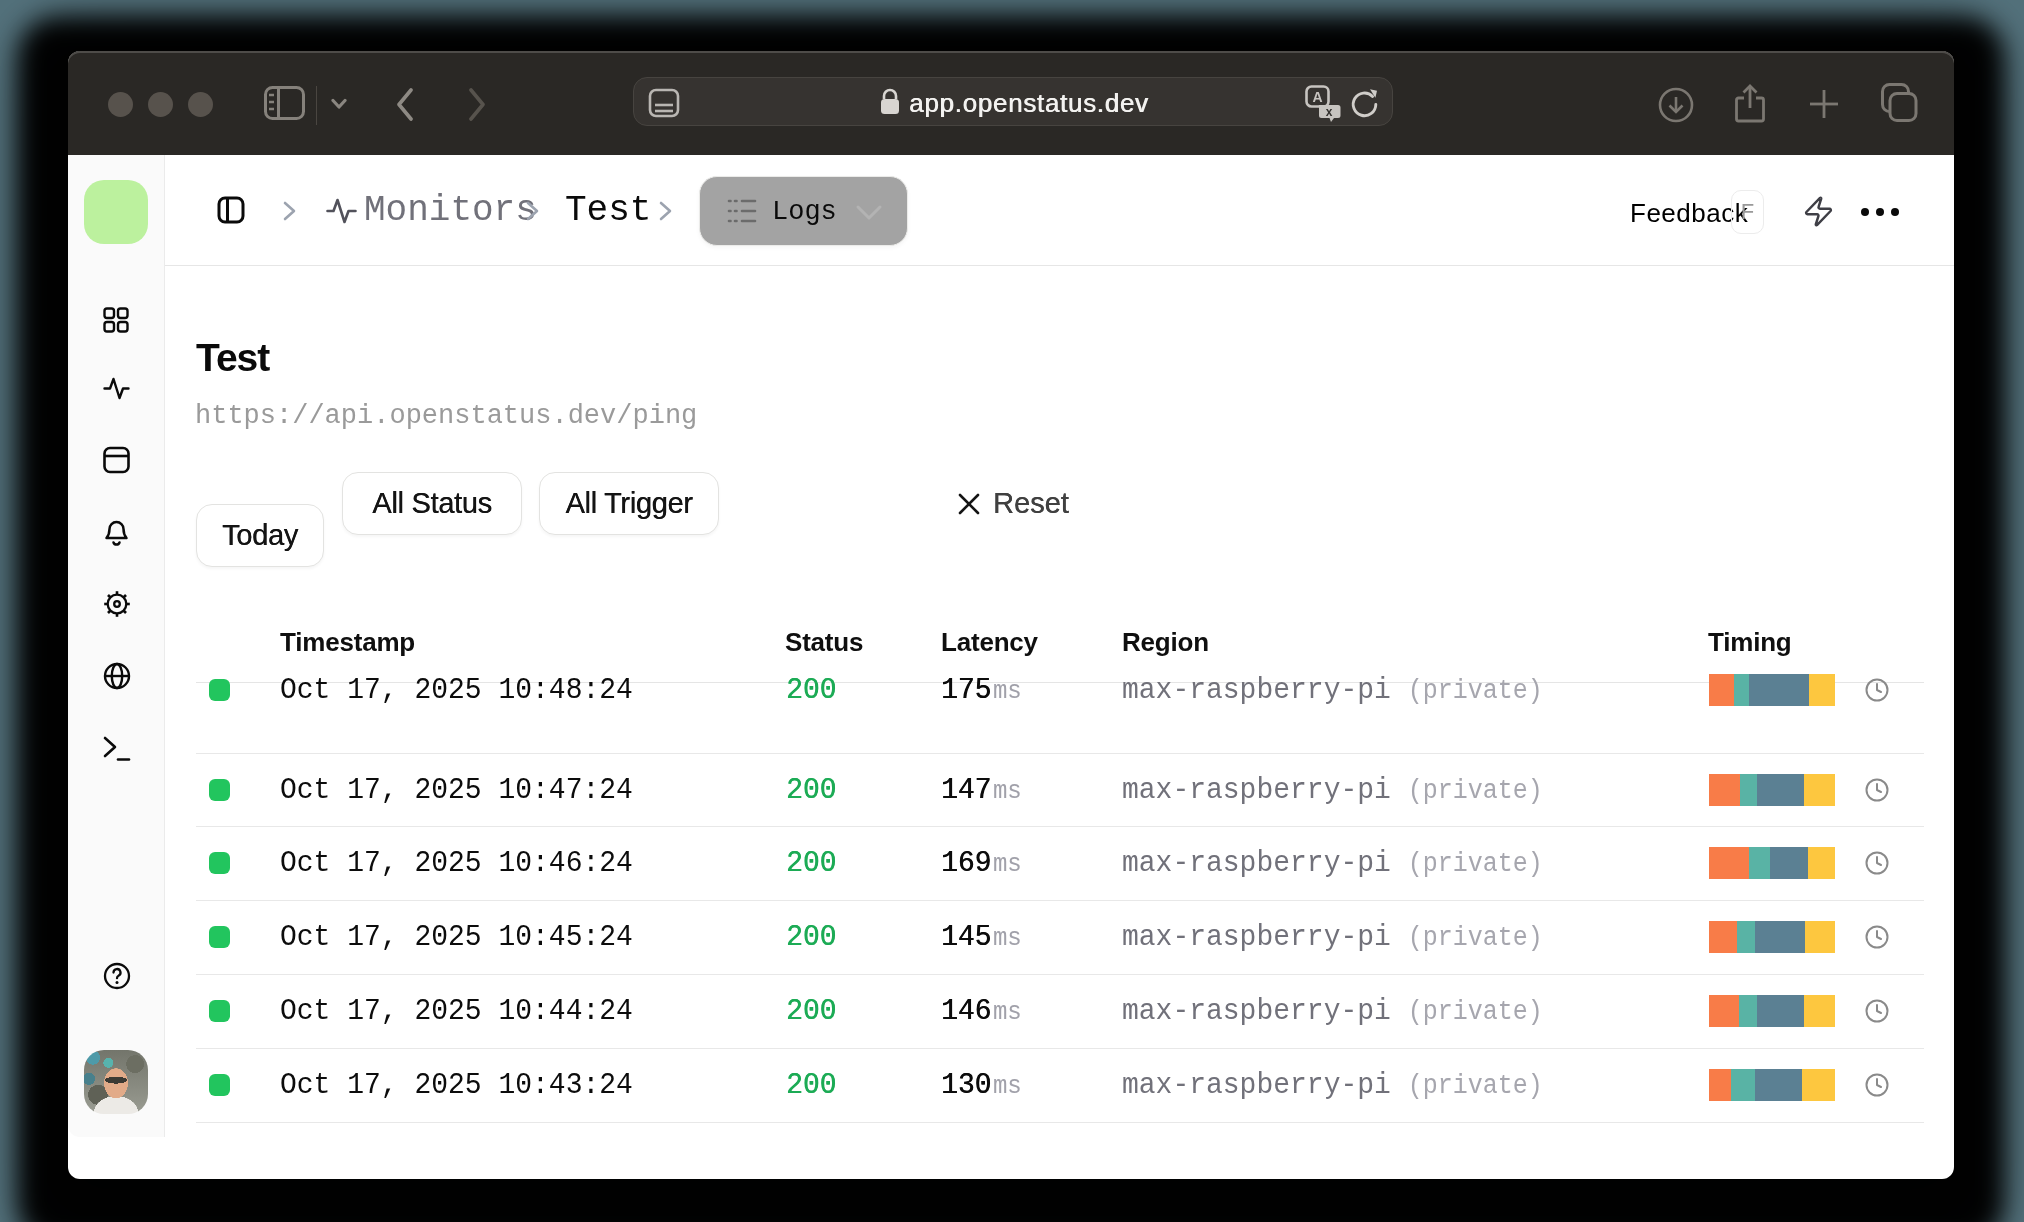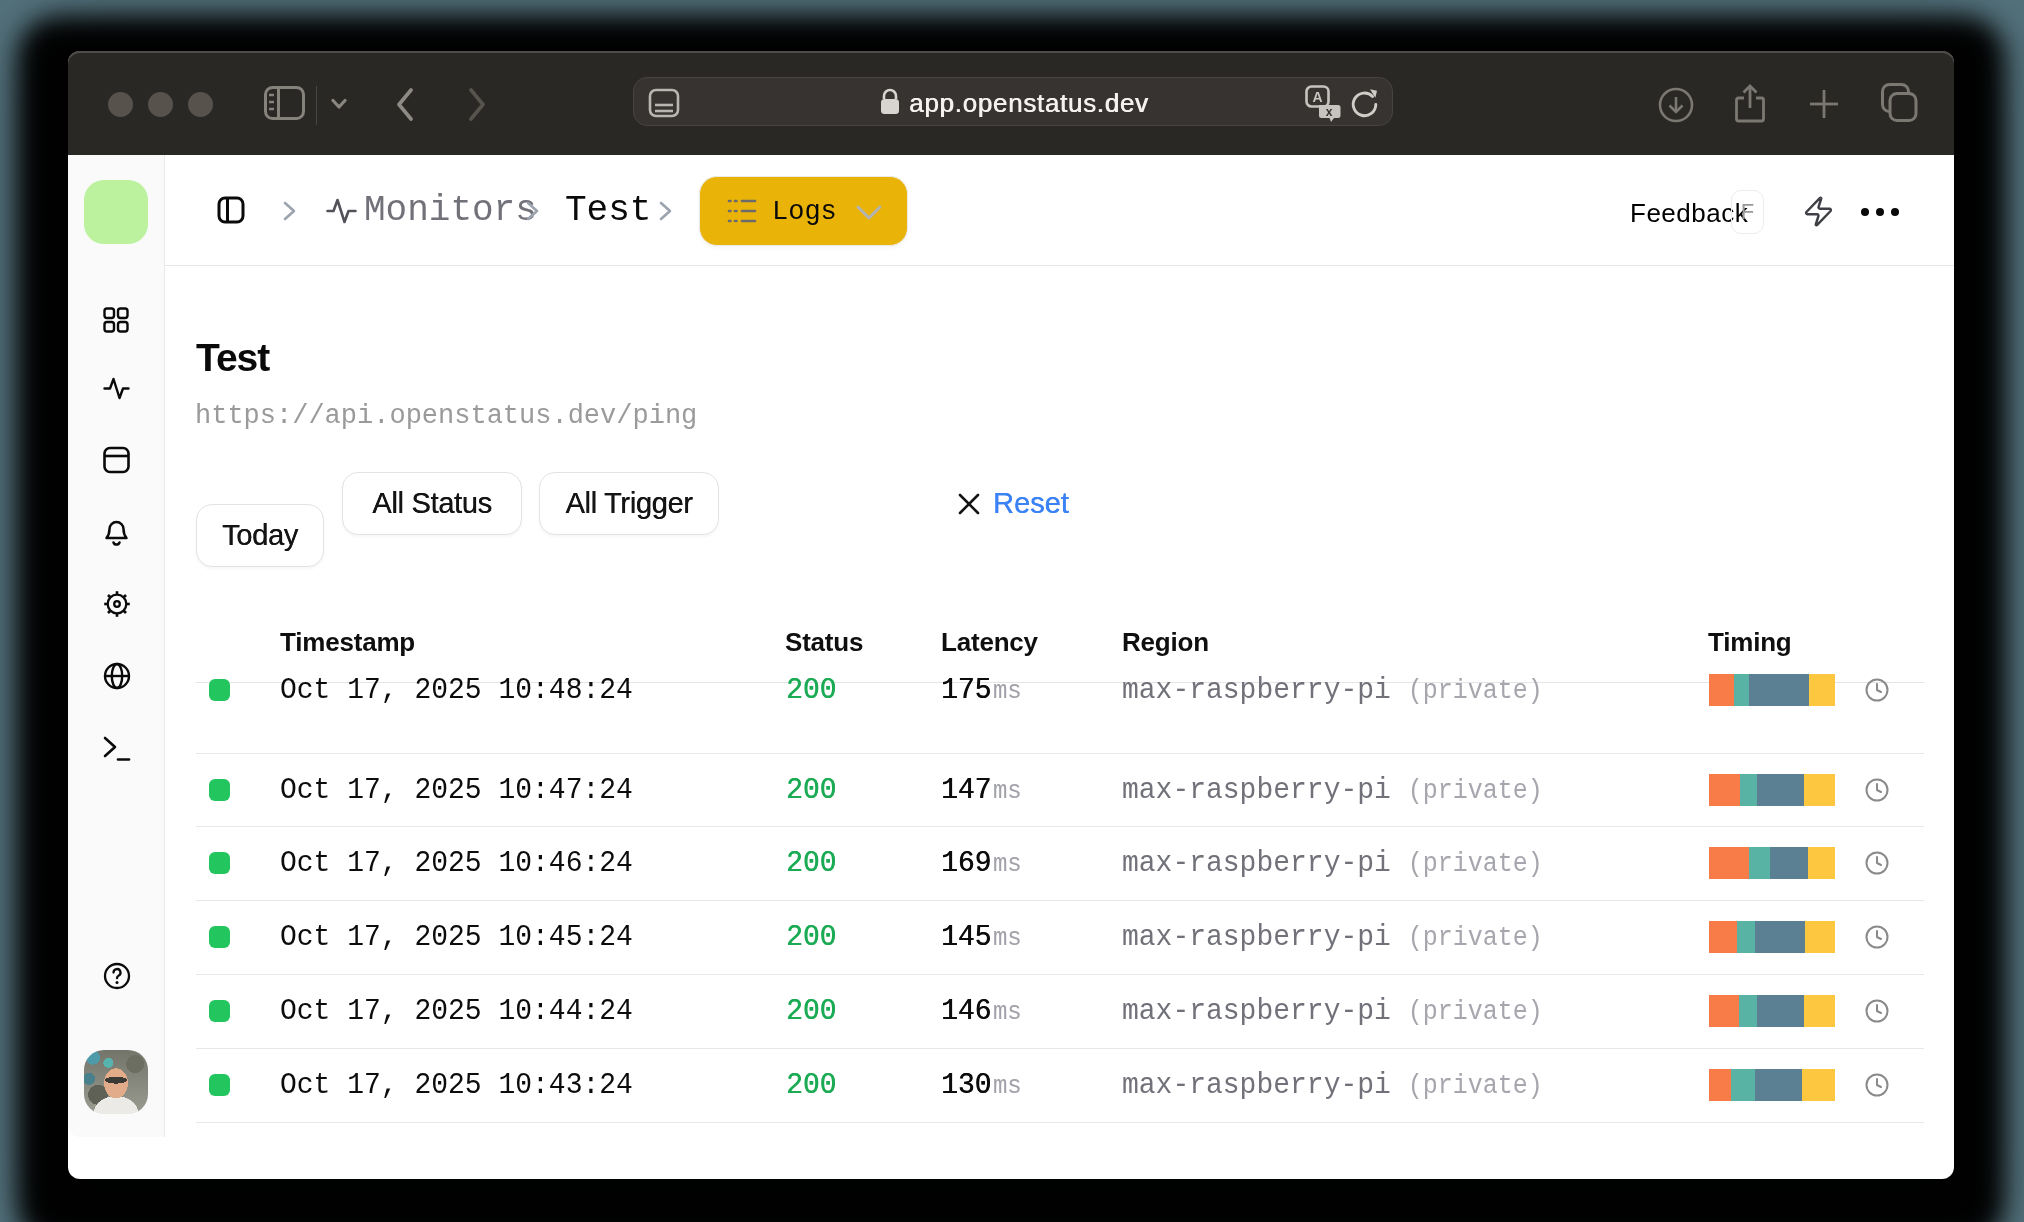--- a/index.html
+++ b/index.html
@@ -28,33 +28,33 @@
         radial-gradient(circle 5px at 38% 20%, #57b3ad 0 99%, transparent 100%),
         radial-gradient(circle 6px at 8% 45%, #48808c 0 99%, transparent 100%),
         radial-gradient(circle 9px at 80% 22%, #6c6e62 0 99%, transparent 100%),
         radial-gradient(circle 10px at 22% 70%, #5f6156 0 99%, transparent 100%),
         linear-gradient(180deg,#73756b 0%,#888a80 55%,#9a9c92 100%);}
   .sicon{position:absolute;left:35px;}
   .hd{position:absolute;left:97px;top:104px;right:0;height:110px;border-bottom:1px solid #e6e6e6;}
   .mono{font-family:"Liberation Mono",monospace;}
   .crumb{position:absolute;top:144px;font-size:36px;line-height:32px;}
   .logsbtn{position:absolute;left:631px;top:125px;width:209px;height:70px;border:1.5px solid #ebebe9;
-      border-radius:18px;box-sizing:border-box;box-shadow:0 2px 4px rgba(0,0,0,0.04);background:#eab308;}
+      border-radius:18px;box-sizing:border-box;box-shadow:0 2px 4px rgba(0,0,0,0.04);background:#a3a3a3;}
   .fbadge{position:absolute;left:1663px;top:139px;width:33px;height:44px;border:1.5px solid #ececec;
       border-radius:10px;box-sizing:border-box;color:#999;font-size:22px;text-align:center;line-height:42px;}
   .hdot{position:absolute;top:157px;width:8px;height:8px;border-radius:50%;background:#0a0a0a;}
   h1{position:absolute;left:128px;top:287px;margin:0;font-size:39px;line-height:39px;font-weight:bold;
      letter-spacing:-1px;color:#0a0a0a;}
   .url{position:absolute;left:127px;top:352px;font-size:27px;line-height:27px;color:#9a9a9a;}
   .fbtn{position:absolute;top:421px;height:63px;border:1.5px solid #e3e3e1;border-radius:16px;
      box-sizing:border-box;background:#fff;box-shadow:0 2px 3px rgba(0,0,0,0.04);
      display:flex;align-items:center;justify-content:center;
      font-size:29px;color:#141414;font-weight:500;letter-spacing:-0.3px;text-shadow:0.35px 0 0 currentColor;}
   .reset{position:absolute;top:421px;height:63px;display:flex;align-items:center;
-     font-size:29px;color:#3b82f6;font-weight:500;text-shadow:0.35px 0 0 currentColor;}
+     font-size:29px;color:#404040;font-weight:500;text-shadow:0.35px 0 0 currentColor;}
   .th{position:absolute;top:578px;font-size:26px;line-height:27px;font-weight:bold;color:#0f0f0f;
       letter-spacing:-0.2px;}
   .thline{position:absolute;left:128px;top:631px;width:1728px;height:1px;background:#e5e5e5;}
   .row{position:absolute;left:128px;width:1728px;height:73px;}
   .rline{position:absolute;left:128px;width:1728px;height:1px;background:#e8e8e8;}
   .cell{position:absolute;top:50%;transform:translateY(-50%) scaleY(1.08);transform-origin:left center;}
   .gsq{position:absolute;left:13px;top:50%;transform:translateY(-50%);width:21px;height:22px;
       border-radius:6px;background:#22c55e;}
   .ts{left:84px;font-size:28px;color:#0c0c0c;}
   .st{left:590px;font-size:28px;color:#1cab55;text-shadow:0.5px 0 0 currentColor;}

